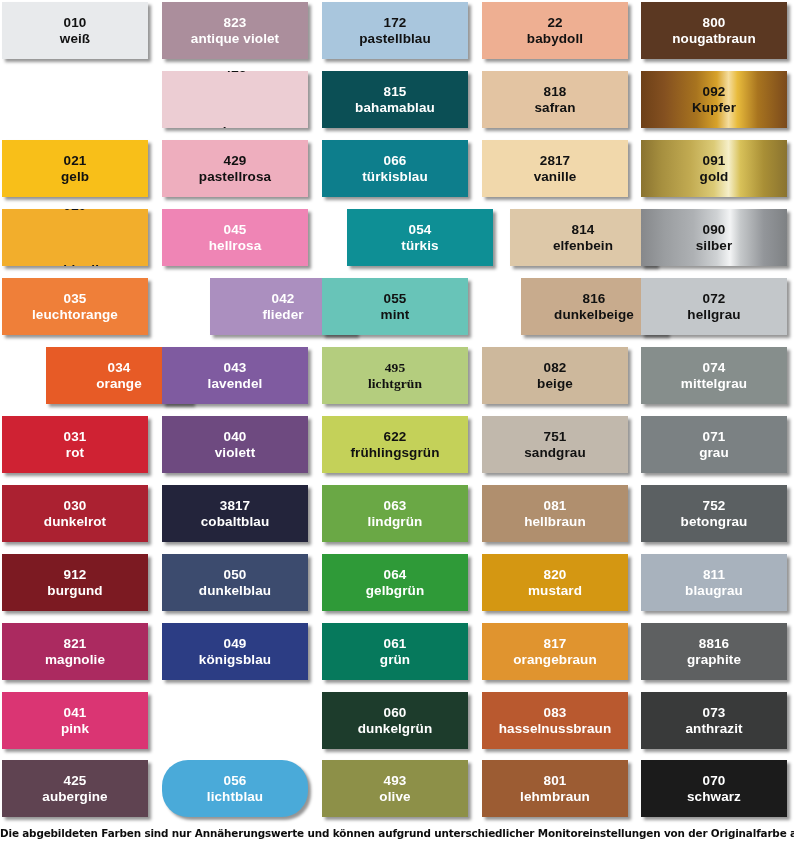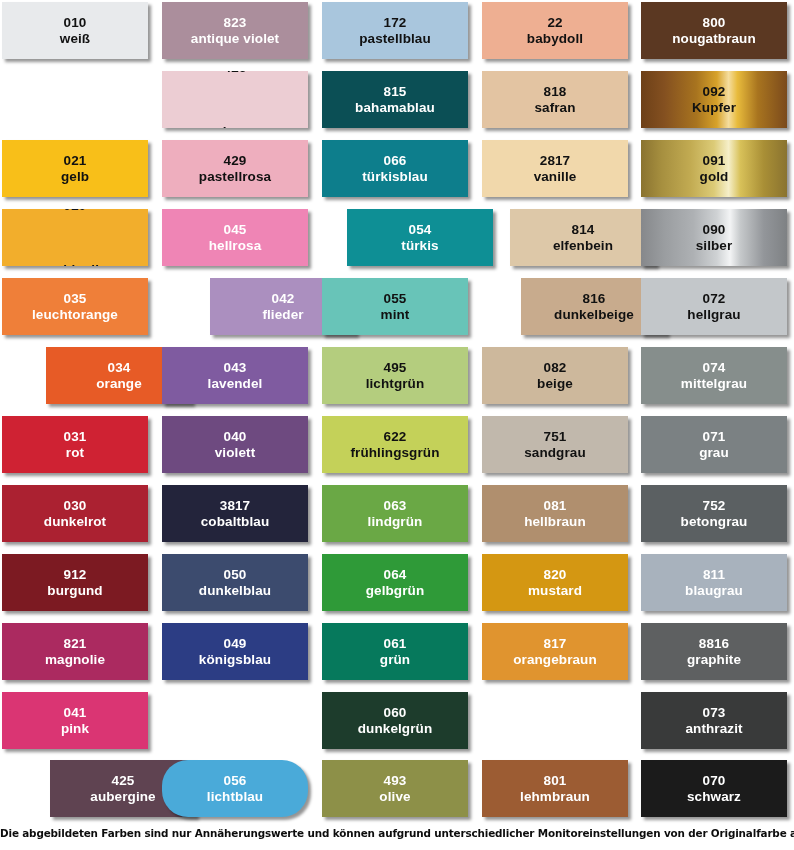--- a/index.html
+++ b/index.html
@@ -184,21 +184,21 @@
         <span class="name">hellgrau</span>
       </div>
       <div class="swatch light-text" style="left: 2px; top: 347px; background: rgb(231, 91, 38); margin-left: 44px;">
         <span class="code">034</span>
         <span class="name">orange</span>
       </div>
       <div class="swatch light-text" style="left: 162px; top: 347px; background: rgb(127, 91, 160);">
         <span class="code">043</span>
         <span class="name">lavendel</span>
       </div>
-      <div class="swatch dark-text" style="left: 322px; top: 347px; background: rgb(180, 205, 126);">
+      <div class="swatch dark-text" style="left: 322px; top: 347px; background: rgb(180, 205, 126); font-family: Liberation Serif, serif;">
         <span class="code">495</span>
         <span class="name">lichtgrün</span>
       </div>
       <div class="swatch dark-text" style="left: 482px; top: 347px; background: rgb(205, 184, 156);">
         <span class="code">082</span>
         <span class="name">beige</span>
       </div>
       <div class="swatch light-text" style="left: 641px; top: 347px; background: rgb(134, 142, 140);">
         <span class="code">074</span>
         <span class="name">mittelgrau</span>
@@ -284,25 +284,29 @@
         <span class="name">graphite</span>
       </div>
       <div class="swatch light-text" style="left: 2px; top: 692px; background: rgb(218, 53, 115);">
         <span class="code">041</span>
         <span class="name">pink</span>
       </div>
       <div class="swatch light-text" style="left: 322px; top: 692px; background: rgb(29, 60, 44);">
         <span class="code">060</span>
         <span class="name">dunkelgrün</span>
       </div>
+      <div class="swatch light-text" style="left: 482px; top: 692px; background: rgb(185, 89, 47);">
+        <span class="code">083</span>
+        <span class="name">hasselnussbraun</span>
+      </div>
       <div class="swatch light-text" style="left: 641px; top: 692px; background: rgb(57, 58, 58);">
         <span class="code">073</span>
         <span class="name">anthrazit</span>
       </div>
-      <div class="swatch light-text" style="left: 2px; top: 760px; background: rgb(95, 67, 81); margin-left: 48px;">
+      <div class="swatch light-text" style="left: 2px; top: 760px; background: rgb(95, 67, 81);">
         <span class="code">425</span>
         <span class="name">aubergine</span>
       </div>
       <div class="swatch light-text" style="left: 162px; top: 760px; background: rgb(74, 170, 217); border-radius: 26px;">
         <span class="code">056</span>
         <span class="name">lichtblau</span>
       </div>
       <div class="swatch light-text" style="left: 322px; top: 760px; background: rgb(141, 144, 72);">
         <span class="code">493</span>
         <span class="name">olive</span>

